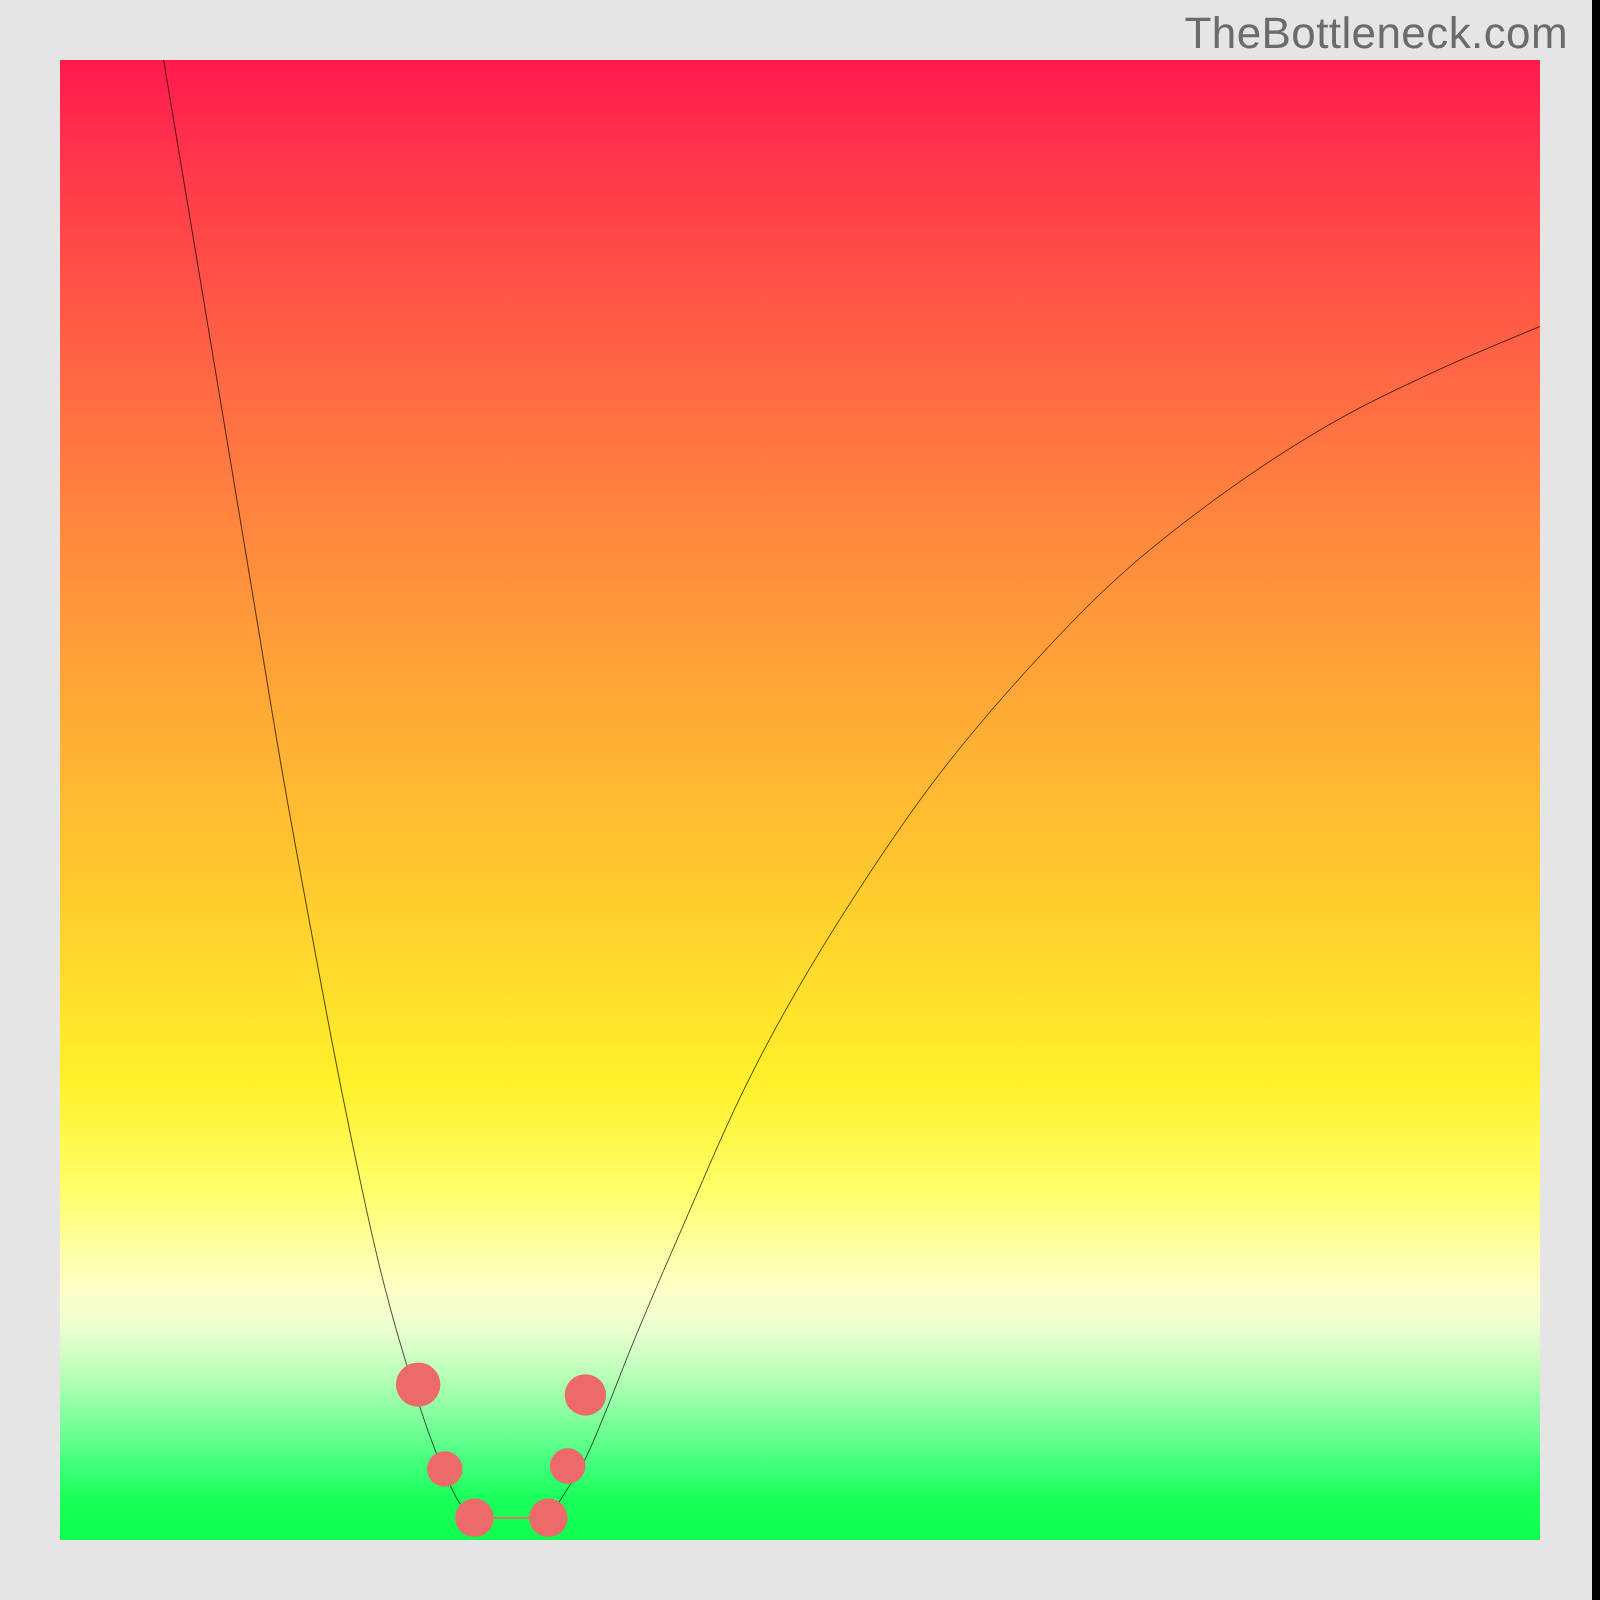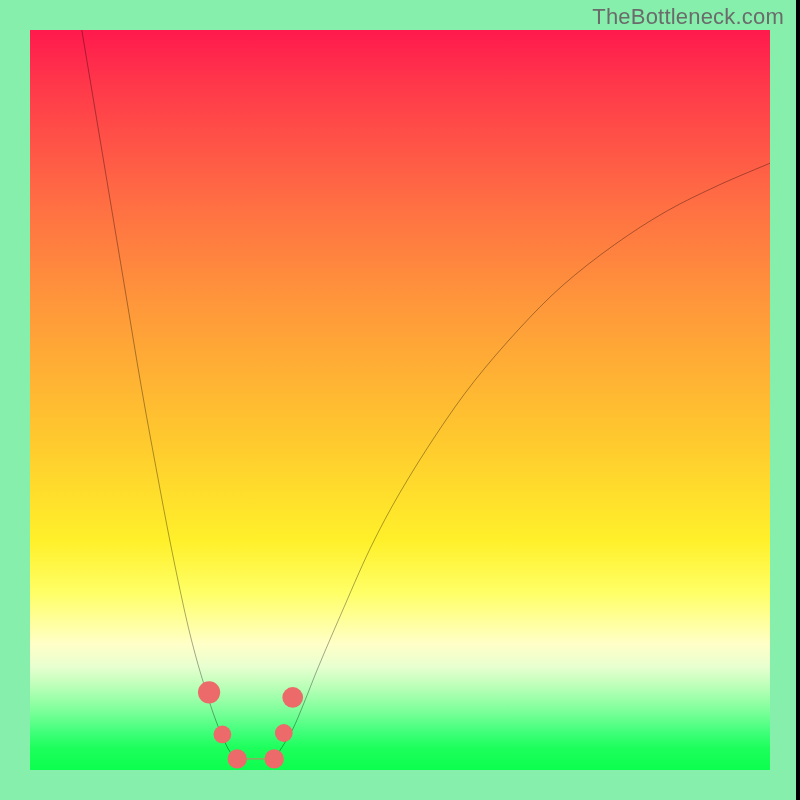--- a/index.html
+++ b/index.html
@@ -8,21 +8,21 @@
     width: 800px;
     height: 800px;
     background: #000;
     font-family: Arial, Helvetica, sans-serif;
     overflow: hidden;
   }
   .outer {
     position: relative;
     width: 796px;
     height: 800px;
-    background: #86efac;
+    background: #e5e5e5;
   }
   .plot-area {
     position: absolute;
     left: 30px;
     top: 30px;
     width: 740px;
     height: 740px;
     overflow: hidden;
   }
   .gradient-bg {

